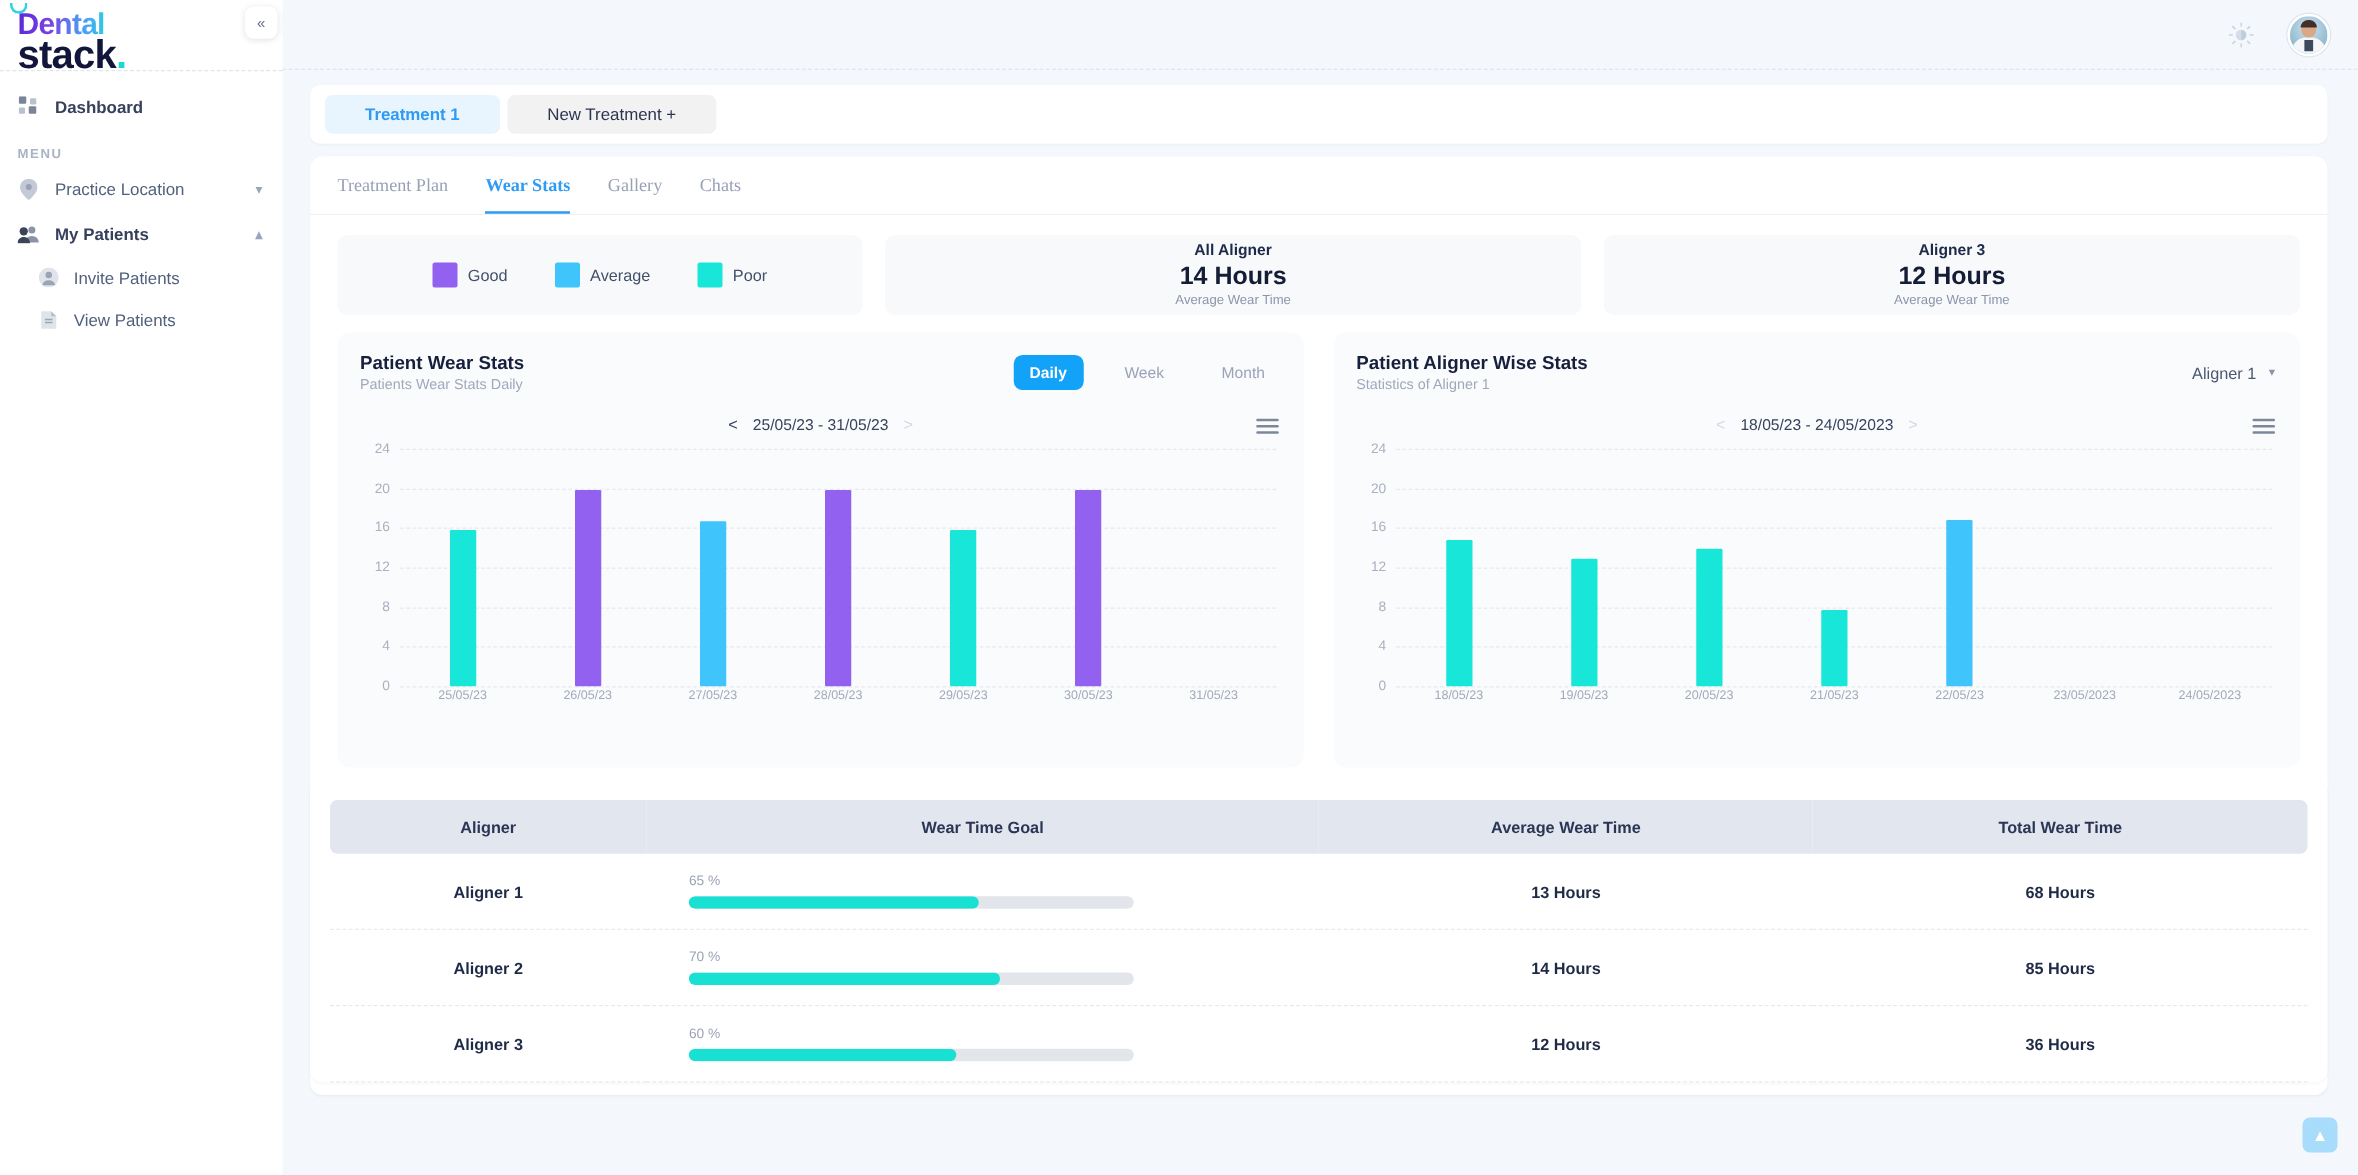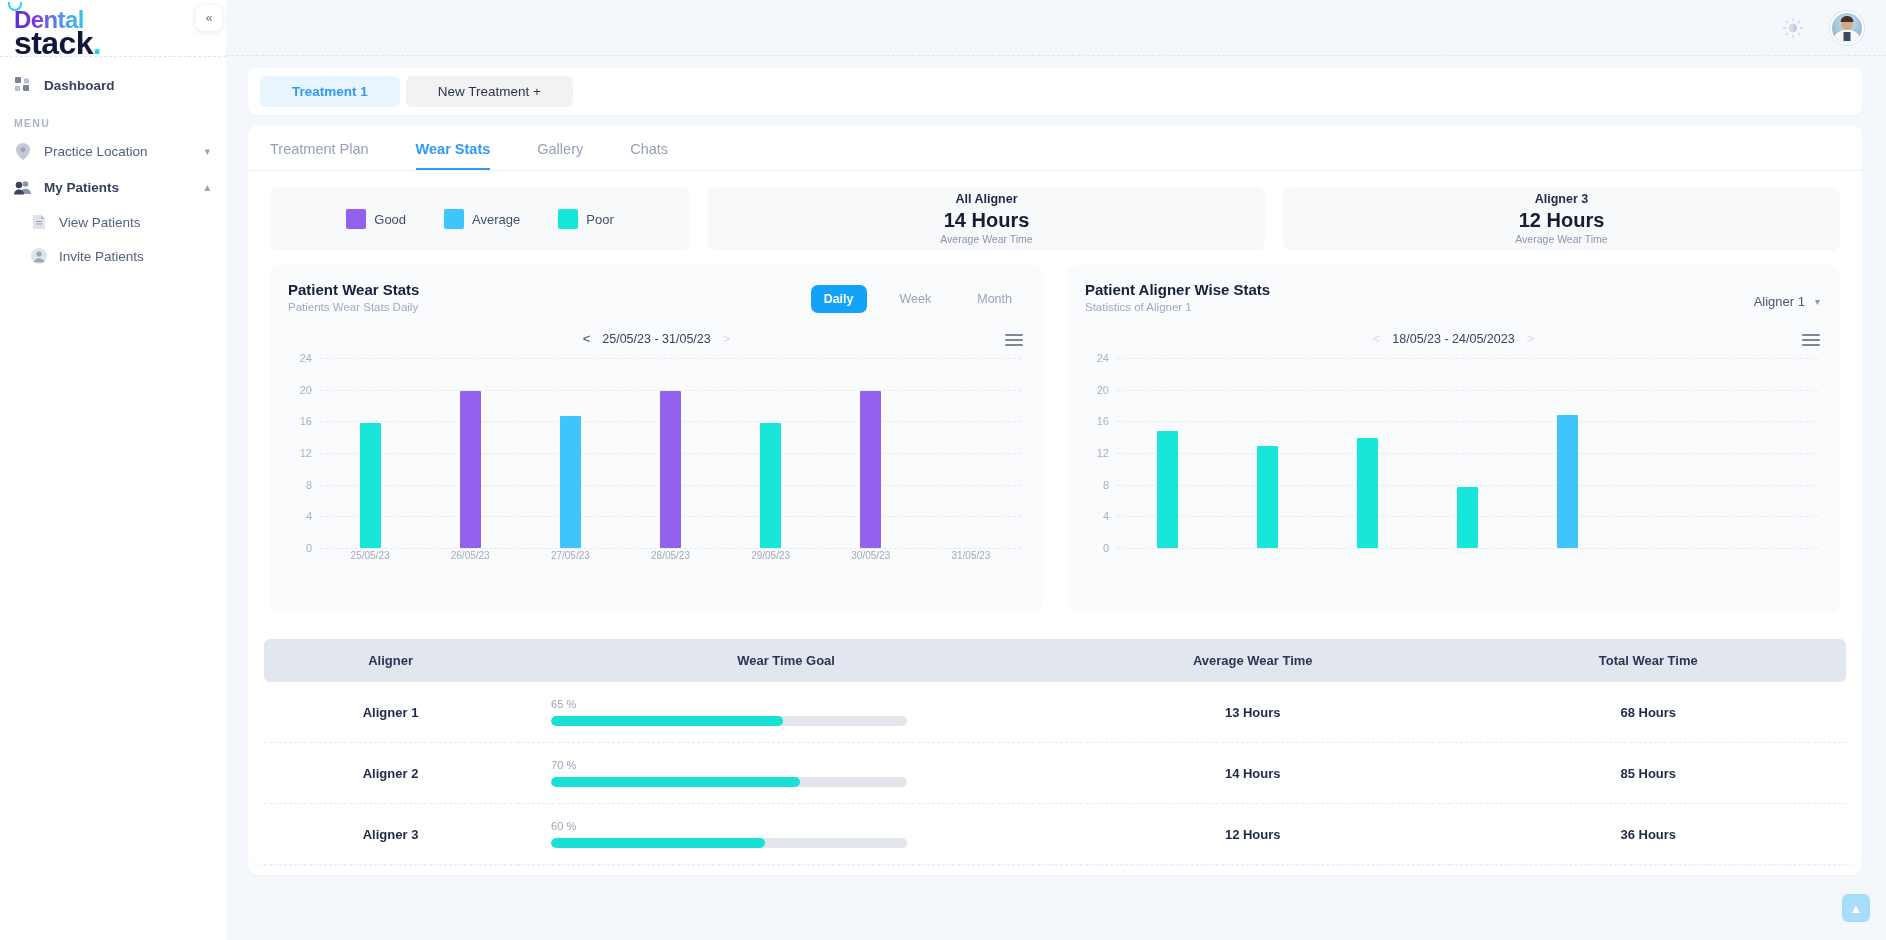--- a/index.html
+++ b/index.html
@@ -108,22 +108,22 @@
     padding: 8px 32px; border-radius: 6px; font-size: 13.5px; cursor: pointer;
     background: #e9f5fe; color: #2f9bf4; font-weight: 600;
   }
   .treat-tab.alt { background: #f2f2f2; color: #2c3550; font-weight: 400; }
 
   .panel {
     background: #fff; border-radius: 10px; margin-top: 10px;
     padding: 0 0 10px 0; box-shadow: 0 1px 2px rgba(30,45,80,0.04);
   }
   .subtabs {
-    display: flex; gap: 47px; padding: 16px 22px 0 22px;
-    border-bottom: 1px solid #eef1f6; margin: 0 0 0 0;
+    display: flex; gap: 30px; padding: 16px 22px 0 22px;
+    border-bottom: 1px solid #eef1f6; margin: 0 0 0 0; font-family: Liberation Serif, serif;
   }
   .subtab {
     font-size: 14.5px; color: #97a0b5; padding-bottom: 11px; cursor: pointer;
     border-bottom: 2px solid transparent; font-weight: 500;
   }
   .subtab.active { color: #2f9bf4; border-bottom-color: #2f9bf4; font-weight: 600; }
 
   .cards-row { display: flex; gap: 18px; padding: 16px 22px 0 22px; }
   .legend-card {
     flex: 0 0 420px; background: #f8f9fb; border-radius: 8px;
@@ -137,21 +137,21 @@
   }
   .stat-title { font-size: 12.5px; font-weight: 700; color: #1e2a4a; line-height: 1.2; }
   .stat-value { font-size: 20px; font-weight: 700; color: #141c36; line-height: 1.3; }
   .stat-sub { font-size: 10.5px; color: #8b95ab; line-height: 1.2; }
 
   .charts-row { display: flex; gap: 24px; padding: 14px 22px 0 22px; }
   .chart-card {
     flex: 1; background: #fafbfc; border-radius: 10px; padding: 16px 18px 12px 18px;
     height: 348px; position: relative;
   }
-  .chart-head { display: flex; align-items: flex-end; justify-content: space-between; }
+  .chart-head { display: flex; align-items: center; justify-content: space-between; }
   .chart-title { font-size: 15px; font-weight: 700; color: #16203d; }
   .chart-sub { font-size: 11.5px; color: #a0a8bb; margin-top: 3px; }
   .seg {
     display: flex; align-items: center; gap: 20px;
   }
   .seg-btn {
     font-size: 12.5px; padding: 7px 13px; border-radius: 7px; cursor: pointer;
     color: #9aa3b7;
   }
   .seg-btn.active { background: #12a2f8; color: #fff; font-weight: 700; }
@@ -261,37 +261,37 @@
               <path d="M0 14.5c0-3 2.2-5 5-5s5 2 5 5z" fill="#3c4558"></path>
             </svg>
         </span>
         <span class="nav-label">My Patients</span>
         <span class="nav-caret">▴</span>
       </div>
 
       <div class="sub-item">
         <span class="icn">
           <svg width="16" height="16" viewBox="0 0 16 16">
+              <circle cx="8" cy="8" r="8" fill="#dfe3ea"></circle>
+              <circle cx="8" cy="6" r="2.6" fill="#9ba3b4"></circle>
+              <path d="M2.8 14.2c.6-2.6 2.6-4 5.2-4s4.6 1.4 5.2 4z" fill="#9ba3b4"></path>
+            </svg>
+        </span>
+        <span>Invite Patients</span>
+      </div>
+
+      <div class="sub-item">
+        <span class="icn">
+          <svg width="16" height="16" viewBox="0 0 16 16">
               <path d="M2 1h8l4 4v10H2z" fill="#dfe3ea"></path>
               <path d="M10 1l4 4h-4z" fill="#b6bdca"></path>
               <path d="M5 7.5h6M5 10h6" stroke="#9ba3b4" stroke-width="1.2"></path>
             </svg>
         </span>
         <span>View Patients</span>
-      </div>
-
-      <div class="sub-item">
-        <span class="icn">
-          <svg width="16" height="16" viewBox="0 0 16 16">
-              <circle cx="8" cy="8" r="8" fill="#dfe3ea"></circle>
-              <circle cx="8" cy="6" r="2.6" fill="#9ba3b4"></circle>
-              <path d="M2.8 14.2c.6-2.6 2.6-4 5.2-4s4.6 1.4 5.2 4z" fill="#9ba3b4"></path>
-            </svg>
-        </span>
-        <span>Invite Patients</span>
       </div>
     </nav>
 
     <div class="collapse-btn">
       <span>«</span>
     </div>
   </aside>
 
   <div class="main">
 
@@ -496,20 +496,29 @@
                     <div class="bar-slot">
                       <div class="bar" style="height: 32.0833%; background: rgb(24, 230, 216);"></div>
                     </div>
                     <div class="bar-slot">
                       <div class="bar" style="height: 70%; background: rgb(63, 196, 251);"></div>
                     </div>
                     <div class="bar-slot"></div>
                     <div class="bar-slot"></div>
                   </div>
               </div>
+              <div class="x-axis" id="xaxis1">
+                  <div class="x-label">18/05/23</div>
+                  <div class="x-label">19/05/23</div>
+                  <div class="x-label">20/05/23</div>
+                  <div class="x-label">21/05/23</div>
+                  <div class="x-label">22/05/23</div>
+                  <div class="x-label">23/05/2023</div>
+                  <div class="x-label">24/05/2023</div>
+                </div>
             </div>
           </div>
         </div>
 
         <div class="table-card">
           <table>
             <thead>
               <tr>
                 <th style="width:16%">Aligner</th>
                 <th style="width:34%">Wear Time Goal</th>

